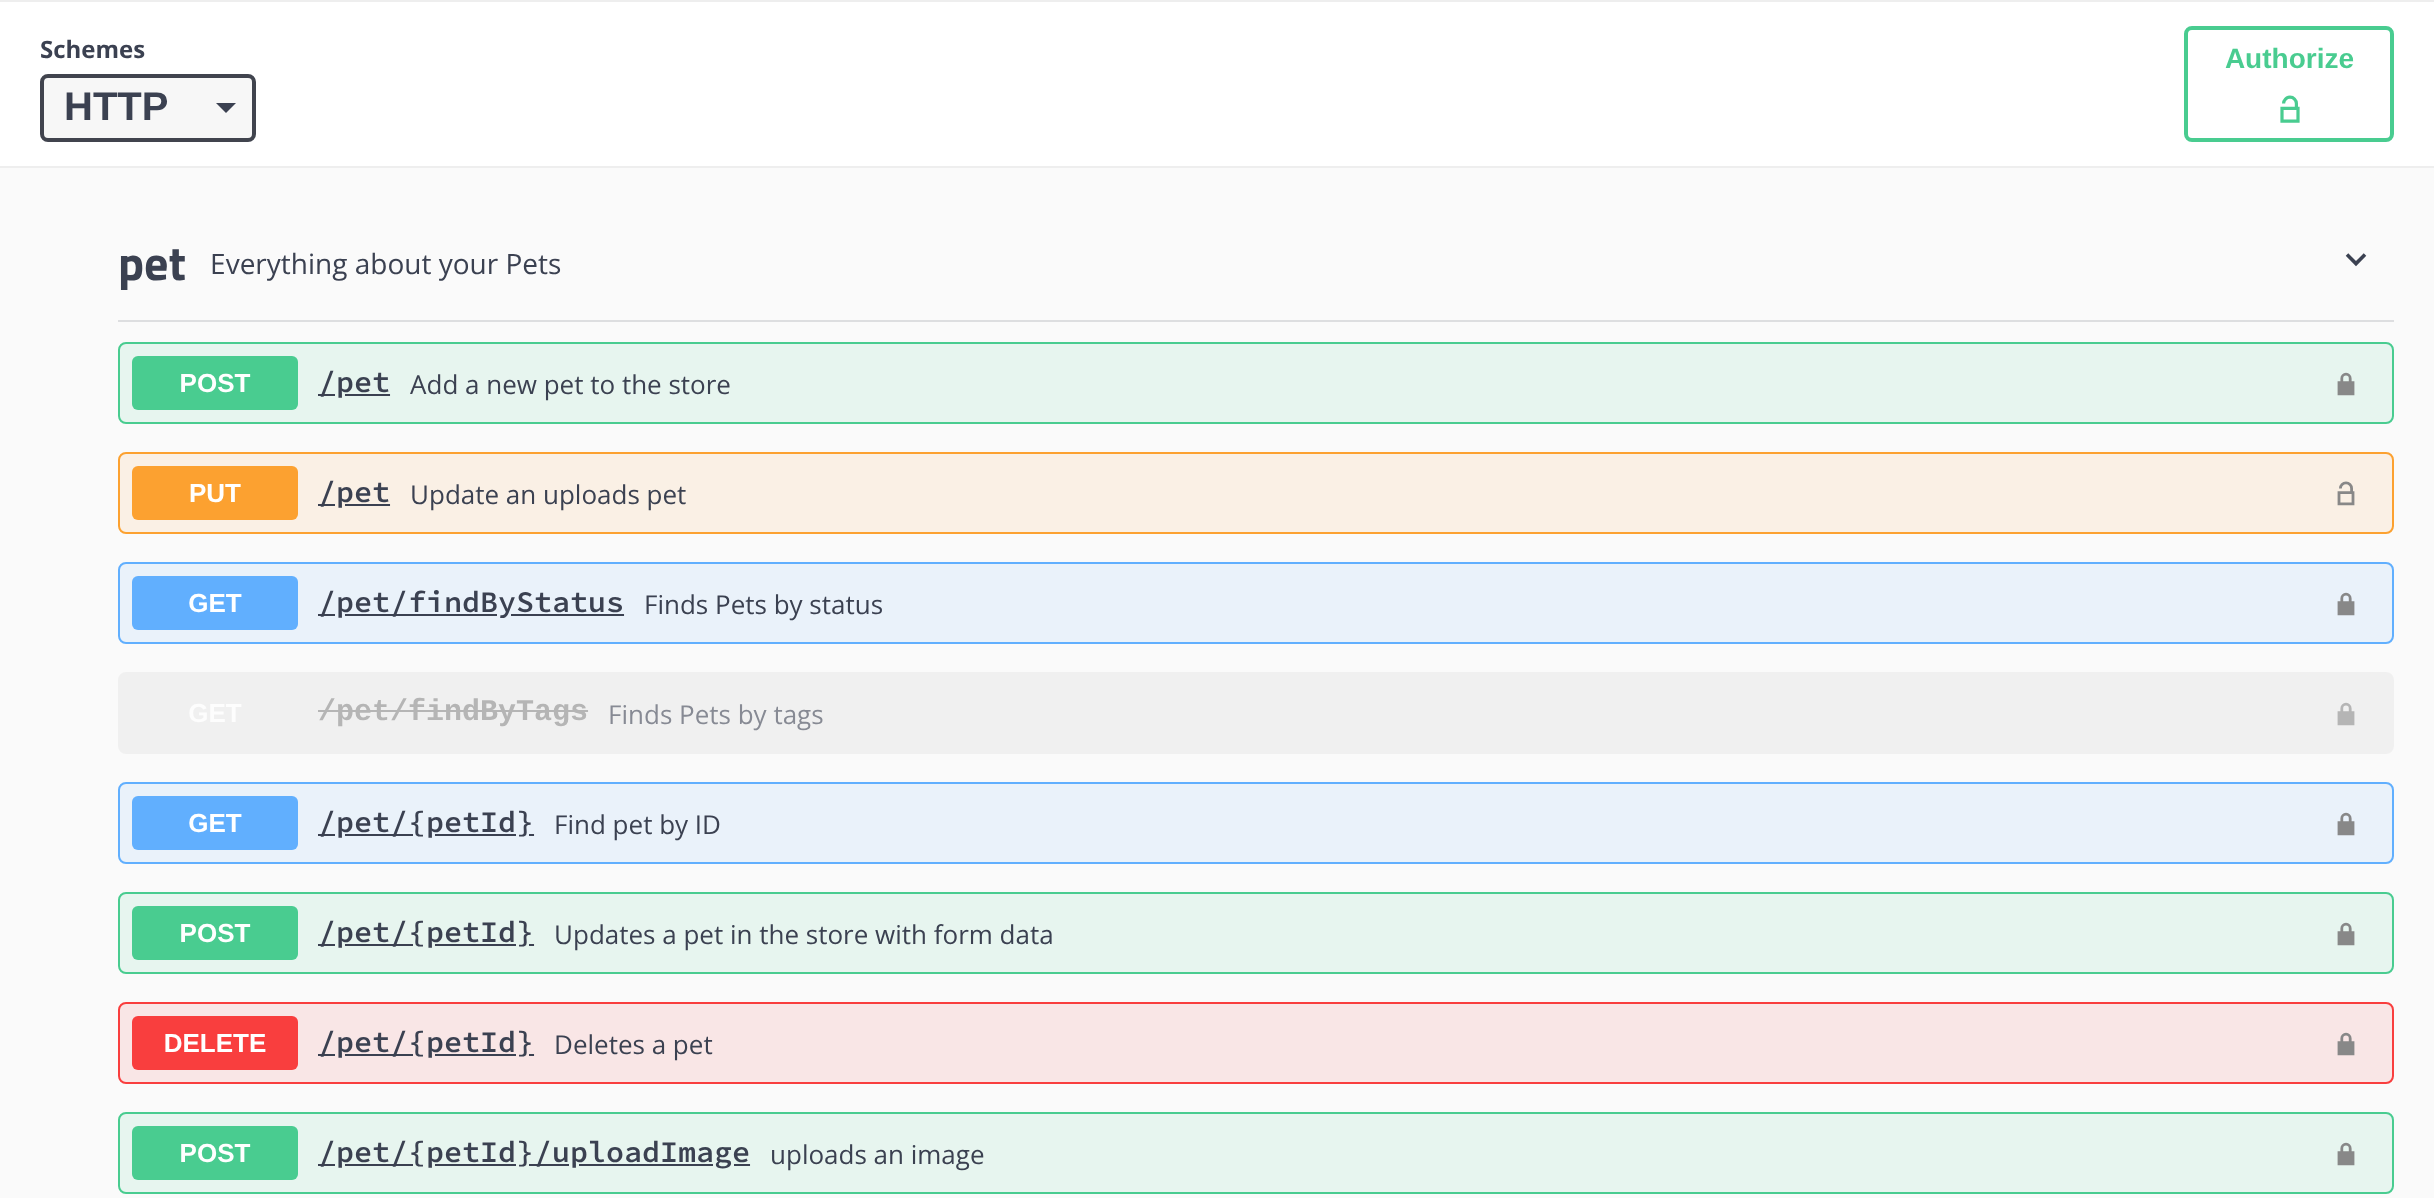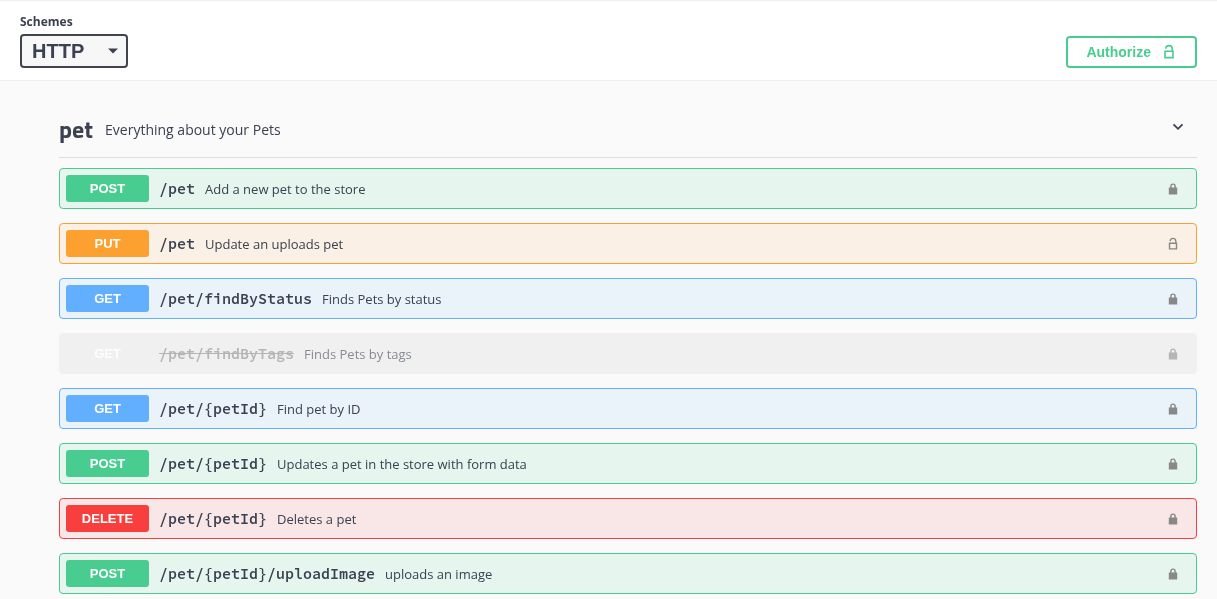--- a/index.html
+++ b/index.html
@@ -55,20 +55,21 @@
       align-items: center;
       gap: 10px;
       border: 2px solid #49cc90;
       background: #fff;
       color: #49cc90;
       font-weight: 700;
       font-size: 14px;
       border-radius: 4px;
       padding: 6px 18px;
       cursor: pointer;
+      flex-direction: column;
     }
     .authorize-btn svg { fill: #49cc90; }
     .content {
       padding: 20px 20px 10px 20px;
     }
     .tag-section {
       margin-bottom: 10px;
       margin-left: 39px;
     }
     .tag-header {
@@ -101,21 +102,21 @@
       border-radius: 4px;
       margin-bottom: 14px;
       padding: 6px;
       cursor: pointer;
     }
     .op-post   { background: rgba(73,204,144,0.1); border: 1px solid #49cc90; }
     .op-put    { background: rgba(252,161,48,0.1); border: 1px solid #fca130; }
     .op-get    { background: rgba(97,175,254,0.1); border: 1px solid #61affe; }
     .op-delete { background: rgba(249,62,62,0.1);  border: 1px solid #f93e3e; }
     .op-deprecated { background: #ebebeb; border: 1px solid #ebebeb; opacity: 0.6; }
-    .op-deprecated .path { text-decoration: line-through; color: #888; }
+    .op-deprecated .path { text-decoration: line-through; color: #888; font-family: Liberation Mono, monospace; }
     .method {
       width: 83px;
       text-align: center;
       color: #fff;
       font-weight: 700;
       font-size: 13px;
       border-radius: 3px;
       padding: 6px 0;
       font-family: sans-serif;
     }
@@ -123,20 +124,21 @@
     .m-put    { background: #fca130; }
     .m-get    { background: #61affe; }
     .m-delete { background: #f93e3e; }
     .m-dep    { background: #ebebeb; color: #fff; }
     .path {
       font-family: "Source Code Pro", monospace;
       font-weight: 600;
       font-size: 15px;
       color: #3b4151;
       margin-left: 10px;
+      text-decoration: underline;
     }
     .desc {
       font-size: 13px;
       color: #3b4151;
       margin-left: 10px;
       flex: 1;
     }
     .lock {
       margin-left: auto;
       margin-right: 10px;

